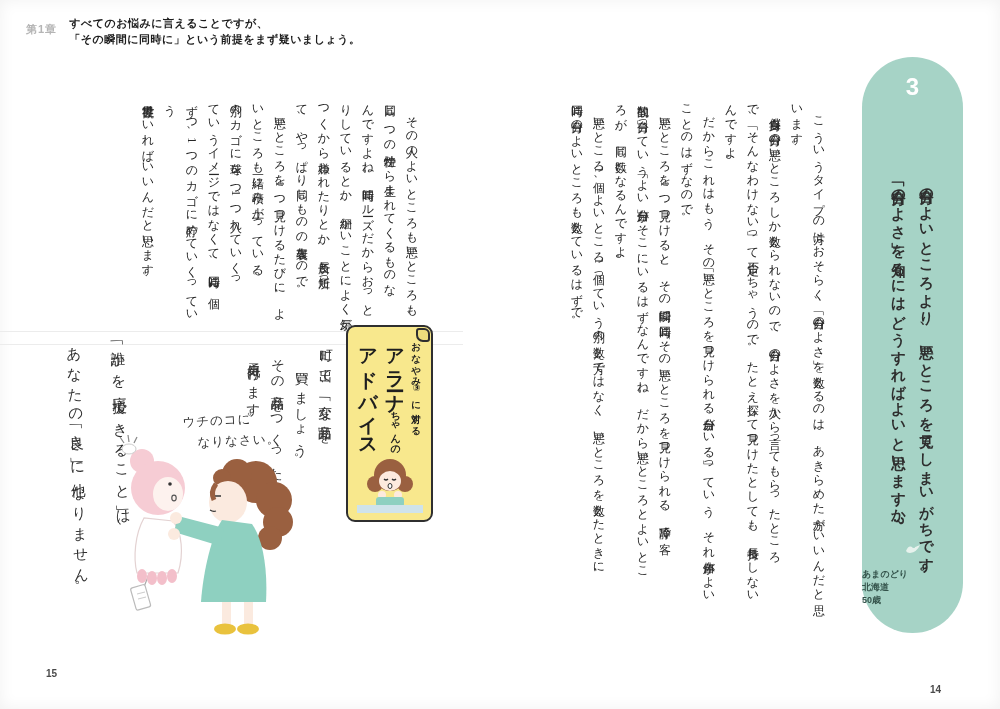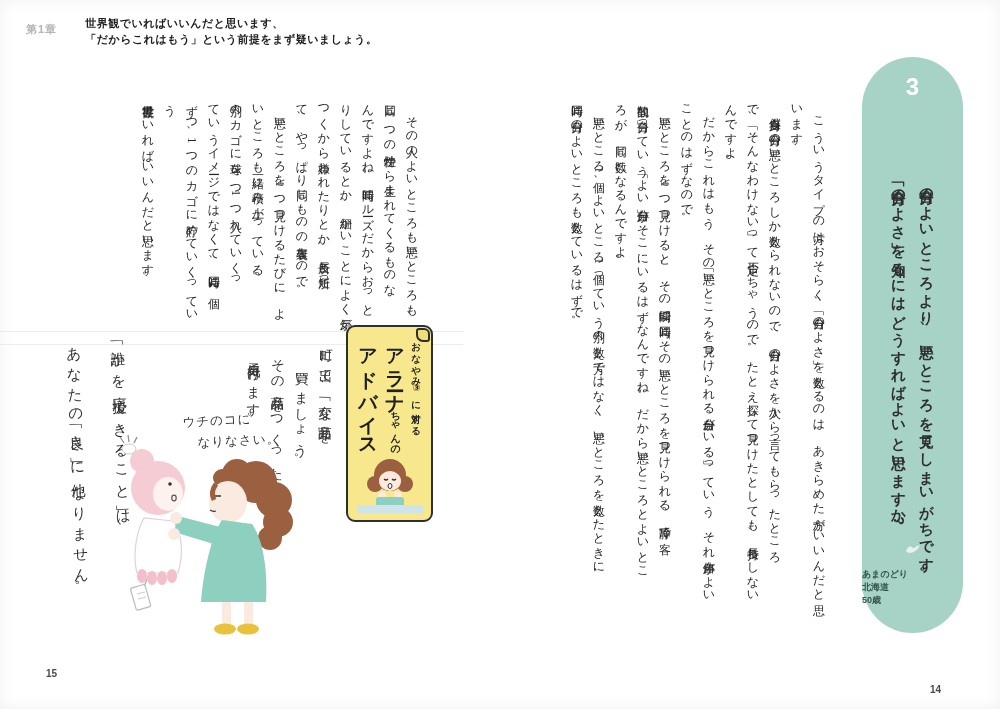--- a/index.html
+++ b/index.html
@@ -4,21 +4,21 @@
 <style>
   * { margin:0; padding:0; box-sizing:border-box; }
   html,body { width:1000px; height:709px; }
   body {
     position:relative; background:#ffffff; overflow:hidden;
     font-family:"Liberation Sans","DejaVu Sans",sans-serif; color:#2b2b2b;
   }
   .page-frame { position:absolute; inset:0; box-shadow: inset 0 0 16px rgba(0,0,0,0.06); pointer-events:none; }
 
   
-  .header { position:absolute; top:15px; left:26px; display:flex; gap:28px; }
+  .header { position:absolute; top:15px; left:26px; display:flex; gap:12px; }
   .chapter { color:#b5b5b5; font-size:11px; font-weight:bold; padding-top:7px; letter-spacing:1px; }
   .header-lines div { font-size:11px; font-weight:bold; color:#1d1d1d; line-height:16px; letter-spacing:0.5px; }
 
   
   .vtext { writing-mode:vertical-rl; text-orientation:mixed; }
   .serif { font-family:"Liberation Serif","DejaVu Serif",serif; }
 
   
   .qbanner { position:absolute; left:862px; top:57px; width:101px; height:576px; border-radius:51px; }
   .qnum { position:absolute; top:16px; left:0; width:100%; text-align:center;
@@ -77,22 +77,22 @@
   .main-illust { position:absolute; left:104px; top:434px; }
 </style>
 </head>
 <body>
 
 <div class="page-frame"></div>
 
 <div class="header">
   <div class="chapter">第1章</div>
   <div class="header-lines">
-    <div>世界観でいればいいんだと思います、</div>
-    <div>「だからこれはもう」という前提をまず疑いましょう。</div>
+    <div>すべてのお悩みに言えることですが、</div>
+    <div>「その瞬間に同時に」という前提をまず疑いましょう。</div>
   </div>
 </div>
 
 <div class="fold-line" style="top:331px;"></div>
 <div class="fold-line" style="top:344px;"></div>
 
 <div class="vtext serif body-right">
   <div>　こういうタイプの方はおそらく、「自分のよさ」を数えるのは、あきらめた方がいいんだと思</div>
   <div>います。</div>
   <div>　僕自身も自分の悪いところしか数えられないので、自分のよさを人から言ってもらったところ</div>

